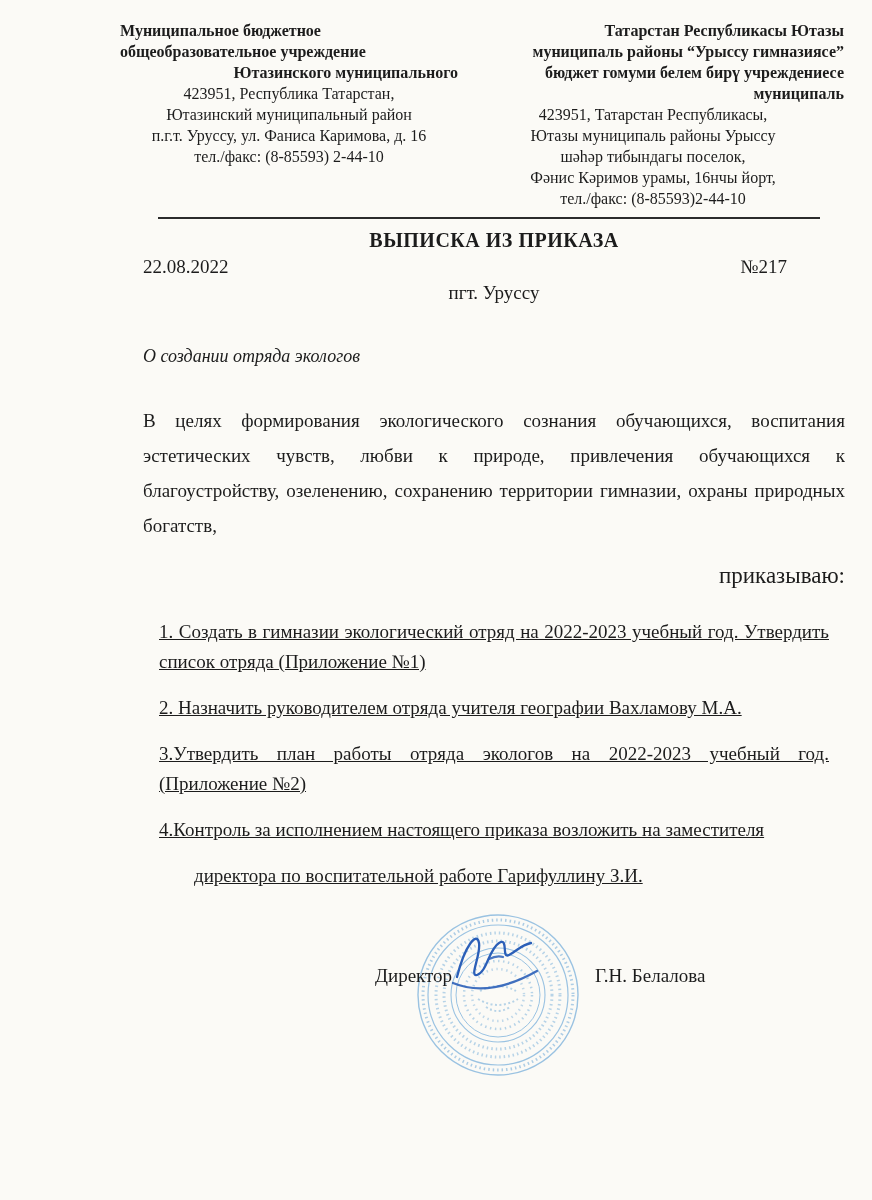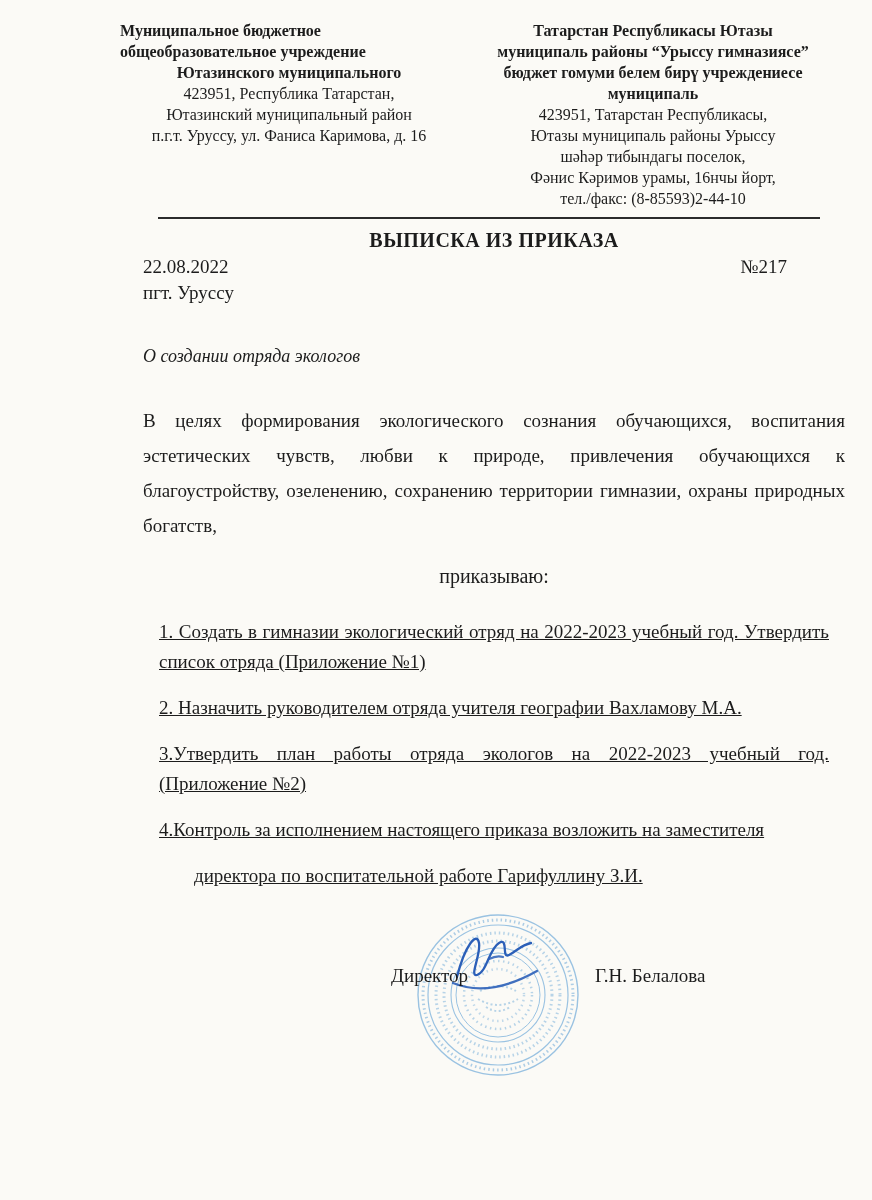--- a/index.html
+++ b/index.html
@@ -15,21 +15,21 @@
   }
   
   .letterhead{
     display:flex;
     justify-content:space-between;
     padding:20px 28px 0 120px;
   }
   .lh-col{font-size:16px;line-height:21px;text-align:center;}
   .lh-left{width:338px;}
   .lh-right{width:382px;}
-  .lh-col .b{font-weight:bold;}
+  .lh-col .b{font-weight:bold;text-align:right;}
   .lh-left .al{text-align:left;}
   .rule{
     margin:8px 0 0 158px;
     width:662px;
     border-top:2px solid #2b2b2b;
   }
   
   .content{padding:0 27px 0 143px;}
   .title{
     margin:10px 0 0 0;
@@ -40,38 +40,38 @@
   }
   .meta-row{
     margin-top:2px;
     display:flex;
     justify-content:space-between;
     font-size:19px;
     line-height:26px;
     text-align:center;
   }
   .meta-row .num{margin-right:58px;}
-  .place{text-align:left;font-size:19px;line-height:26px;}
+  .place{text-align:center;font-size:19px;line-height:26px;}
   .subject{
     margin-top:40px;
     font-style:italic;
     font-size:18px;
   }
   .body-par{
     margin:36px 0 0 0;
     font-size:19px;
     line-height:35px;
     text-align:justify;
     text-align-last:left;
     word-spacing:2px;
   }
   .order-word{
     margin-top:18px;
-    text-align:center;
-    font-size:20px;
+    text-align:right;
+    font-size:23px;
     line-height:30px;
   }
   .item{
     margin:16px;
     font-size:19px;
     line-height:30px;
     text-align:justify;
     text-align-last:left;
     text-decoration:underline;
   }
@@ -85,21 +85,21 @@
     position:relative;
     margin-top:26px;
     height:230px;
   }
   .sign-role,.sign-name{
     position:absolute;
     top:48px;
     font-size:19px;
     z-index:3;
   }
-  .sign-role{left:248px;}
+  .sign-role{left:232px;}
   .sign-name{left:452px;}
   .stamp{
     position:absolute;
     left:267px;top:-10px;
     width:176px;height:176px;
     z-index:1;
     opacity:.78;
   }
   .signature{
     position:absolute;
@@ -114,20 +114,21 @@
 <div class="page">
 
   <header class="letterhead">
     <div class="lh-col lh-left">
       <div class="b al">Муниципальное бюджетное</div>
       <div class="b al">общеобразовательное учреждение</div>
       <div class="b">Ютазинского муниципального</div>
       <div>423951, Республика Татарстан,</div>
       <div>Ютазинский муниципальный район</div>
       <div>п.г.т. Уруссу, ул. Фаниса Каримова, д. 16</div>
+      <div>тел./факс: (8-85593) 2-44-10</div>
     </div>
     <div class="lh-col lh-right">
       <div class="b">Татарстан Республикасы Ютазы</div>
       <div class="b">муниципаль районы “Урыссу гимназиясе”</div>
       <div class="b">бюджет гомуми белем бирү учреждениесе</div>
       <div class="b">муниципаль</div>
       <div>423951, Татарстан Республикасы,</div>
       <div>Ютазы муниципаль районы Урыссу</div>
       <div>шәһәр тибындагы поселок,</div>
       <div>Фәнис Кәримов урамы, 16нчы йорт,</div>

